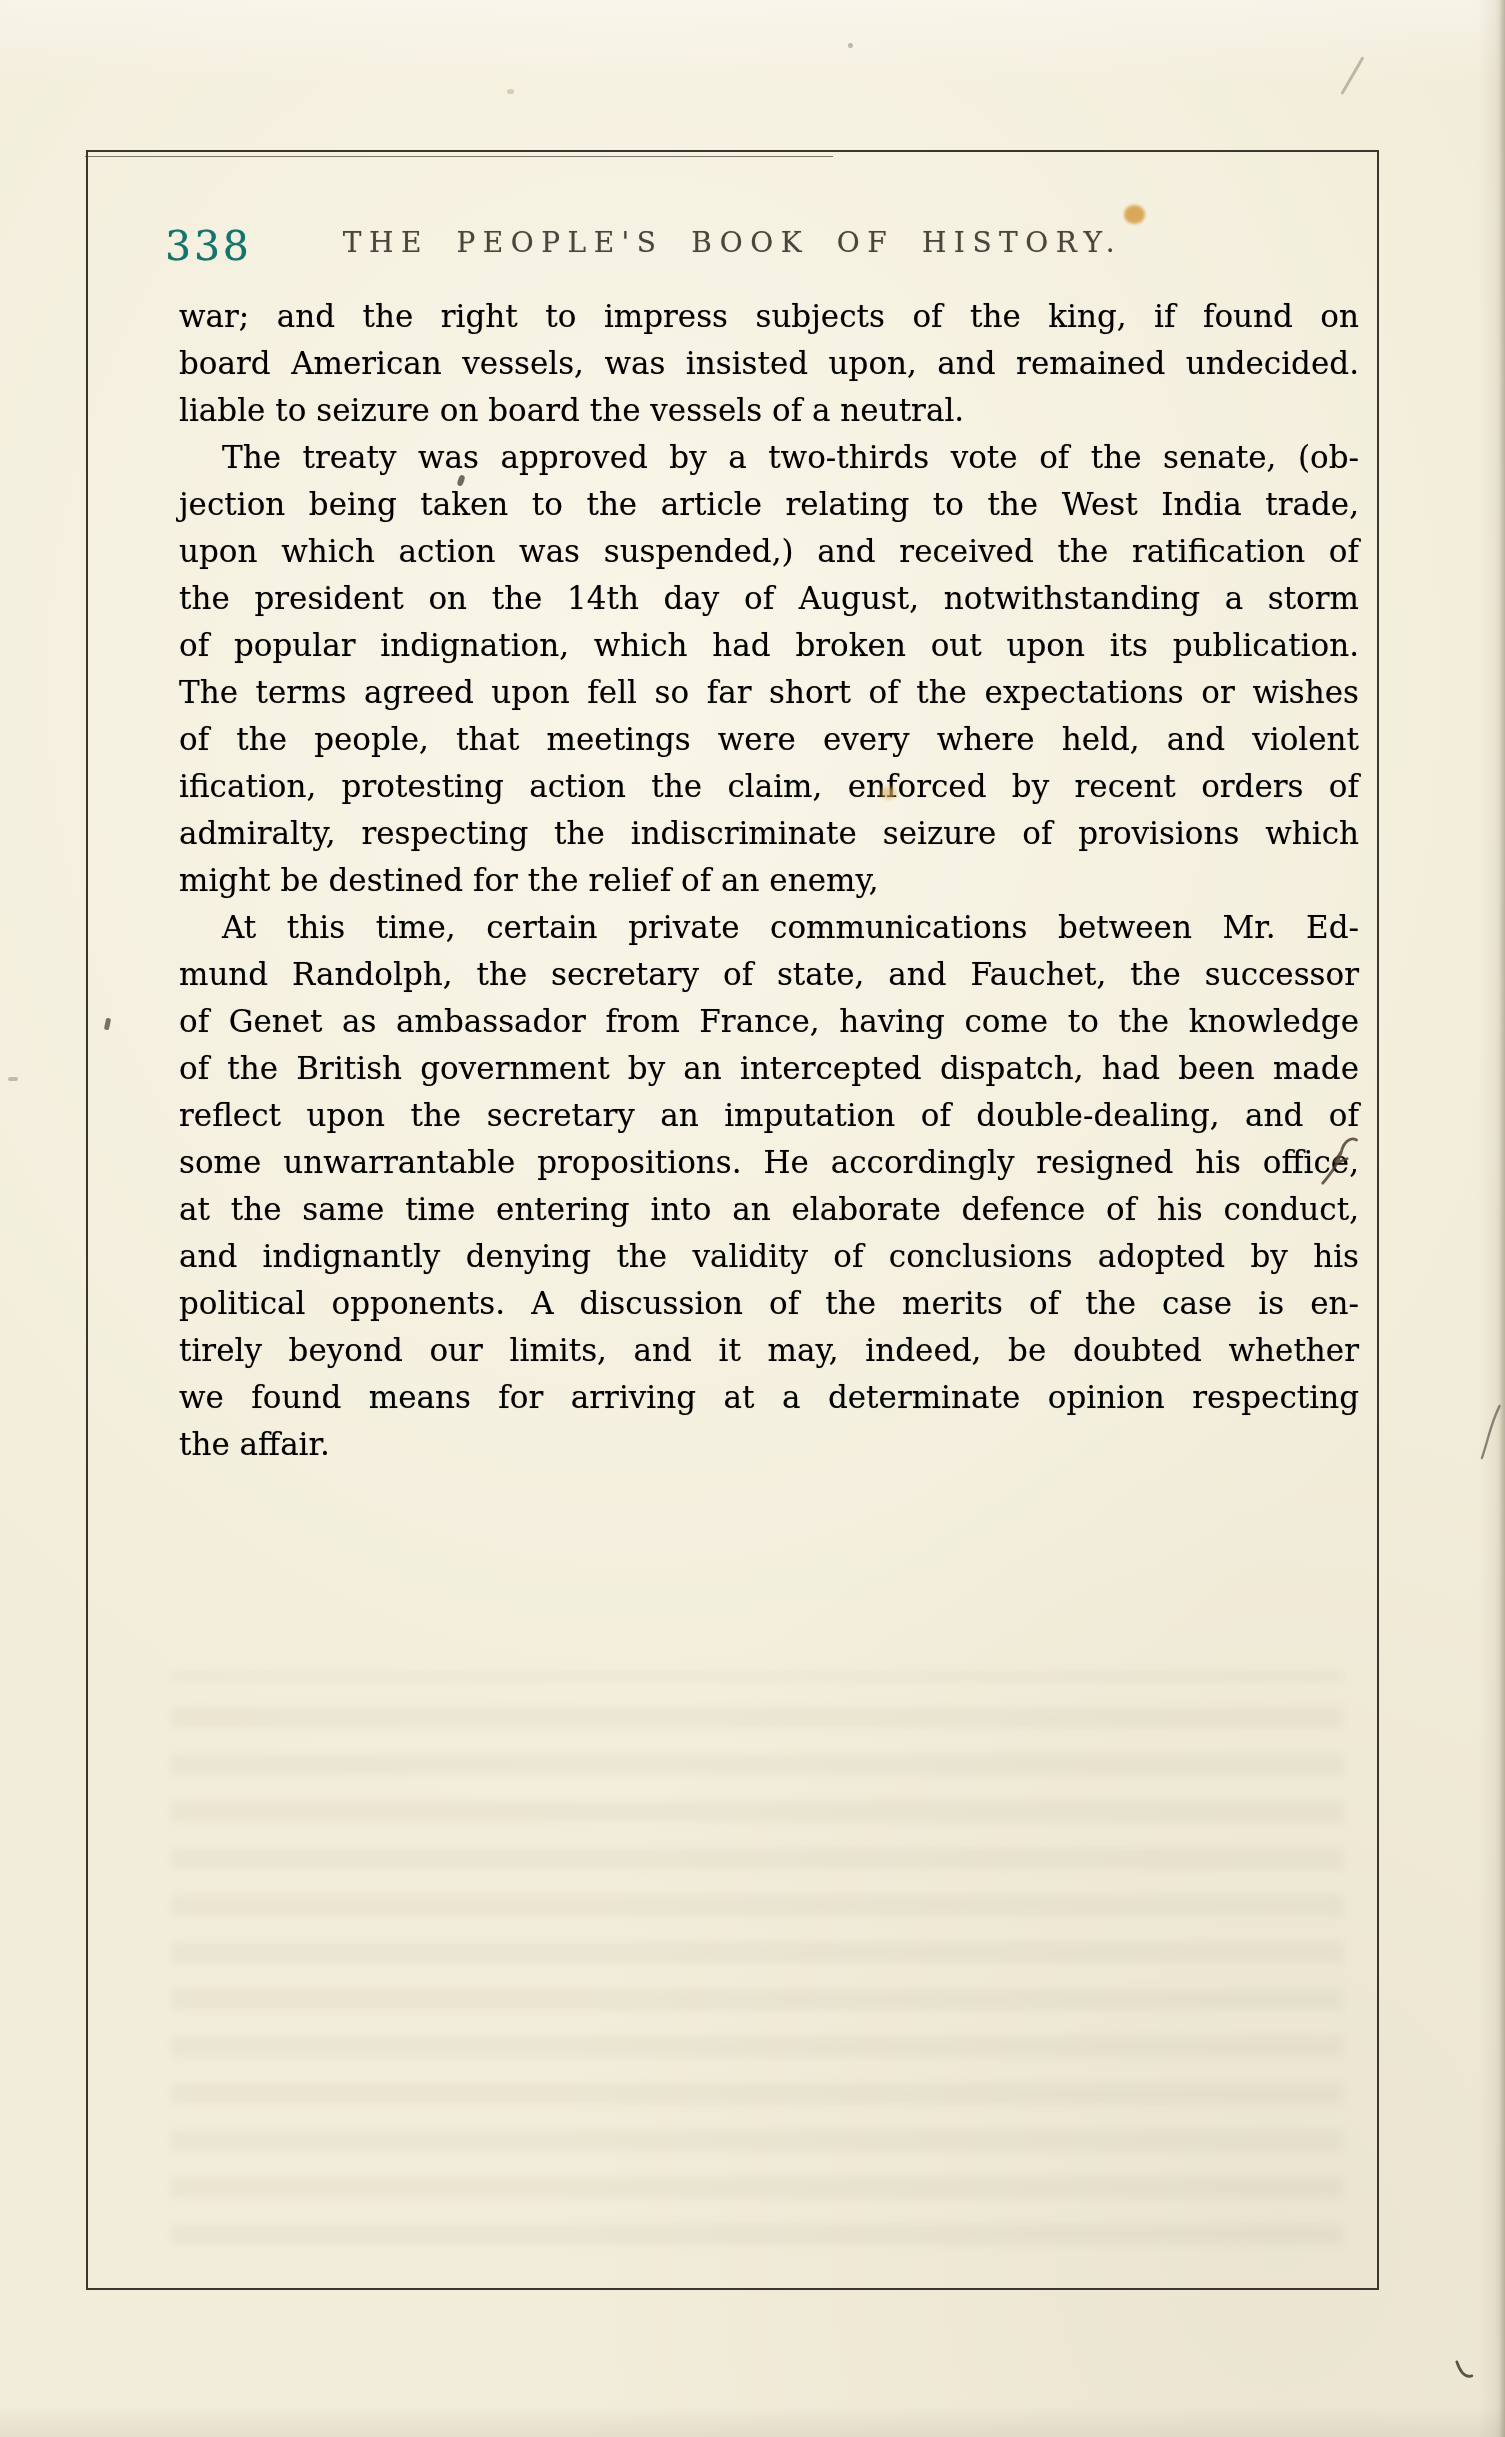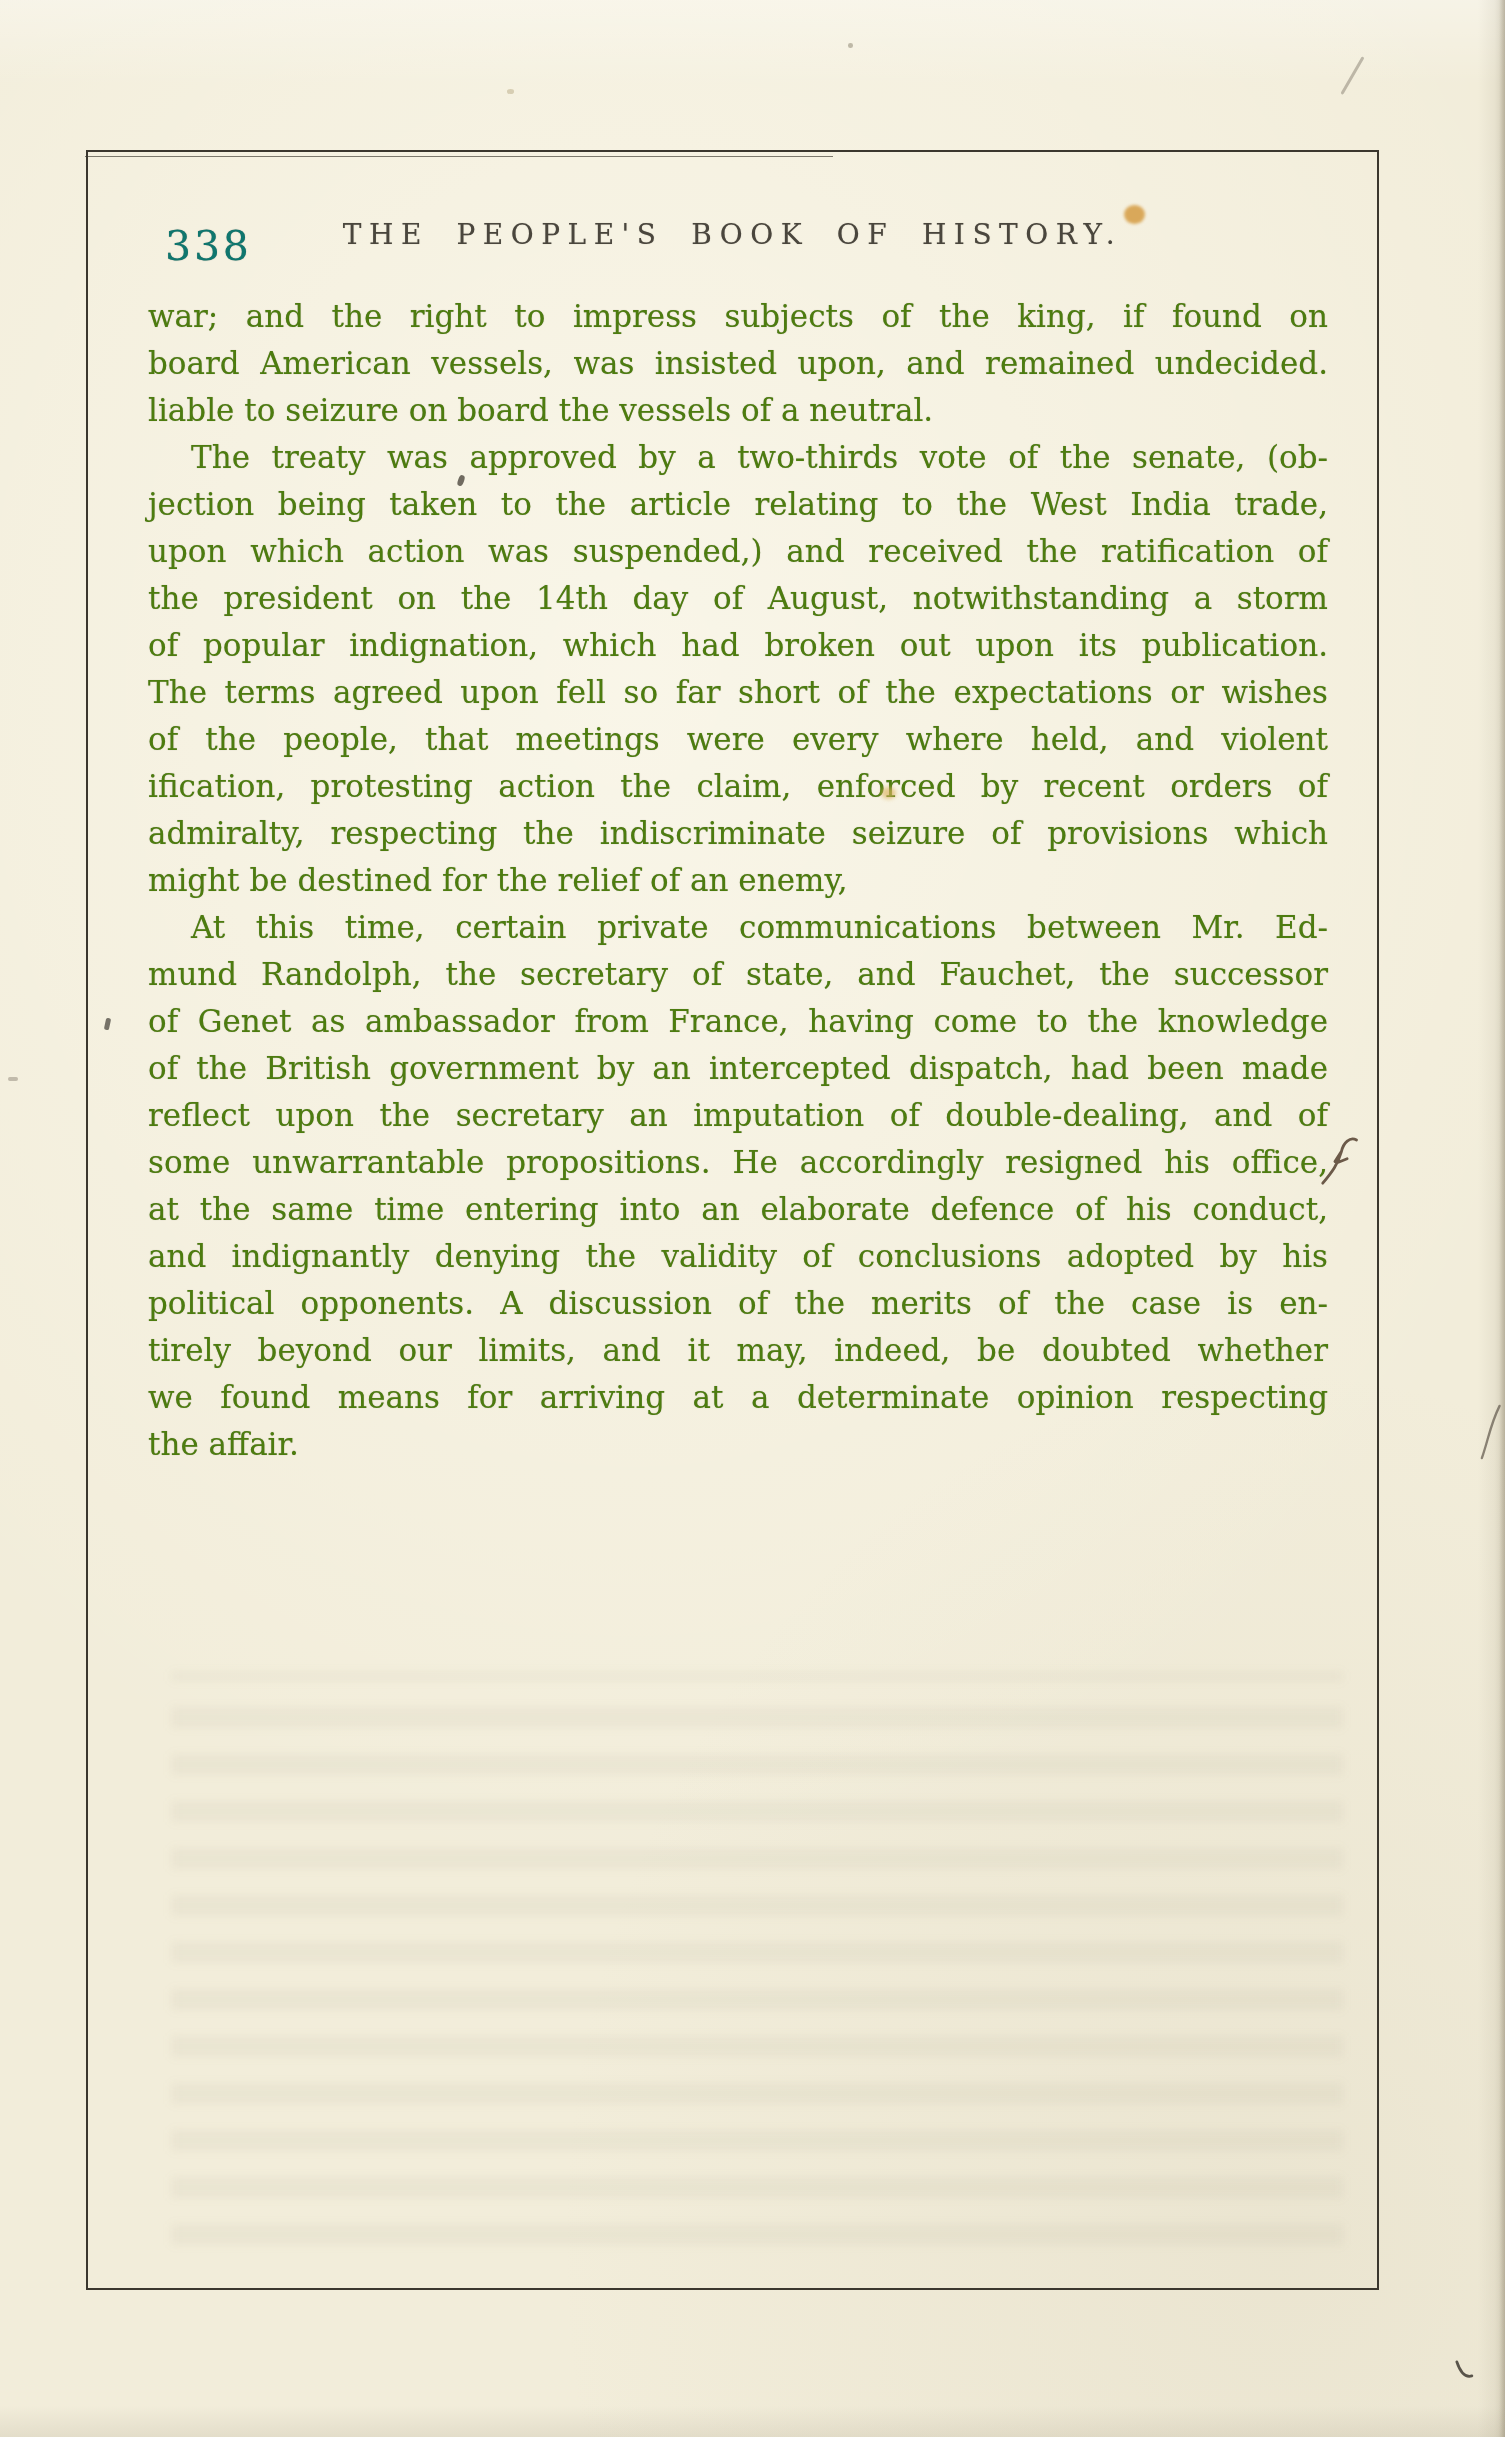--- a/index.html
+++ b/index.html
@@ -26,26 +26,26 @@
   .frame::before{ 
     content:"";position:absolute;left:-2.8px;top:3.8px;width:58%;
     border-top:1.9px solid rgba(59,55,46,.65);
   }
   .folio{
     position:absolute;left:165px;top:222px;
     font-size:41px;letter-spacing:2.8px;color:#0f766e;
     text-shadow:0 0 0.9px rgba(58,54,46,.45);
   }
   .running-head{
-    position:absolute;left:86px;top:218px;width:1293px;text-align:center;
+    position:absolute;left:86px;top:226px;width:1293px;text-align:center;
     font-size:28px;letter-spacing:7.5px;word-spacing:11.3px;color:#4a463d;
     text-shadow:0 0 0.9px rgba(70,66,57,.4);
   }
   .body-text{
-    position:absolute;left:148px;top:293px;width:1180px;color:#4d7c0f;
+    position:absolute;left:179px;top:293px;width:1180px;color:#000000;
     text-shadow:0 0 0.9px rgba(58,54,46,.38);
   }
   .line{
     font-size:31px;line-height:47px;height:47px;overflow:visible;
     text-align:justify;text-align-last:justify;
   }
   .line.indent{text-indent:43px;}
   .line.para-end{text-align-last:left;}
   
   .ghosting{

